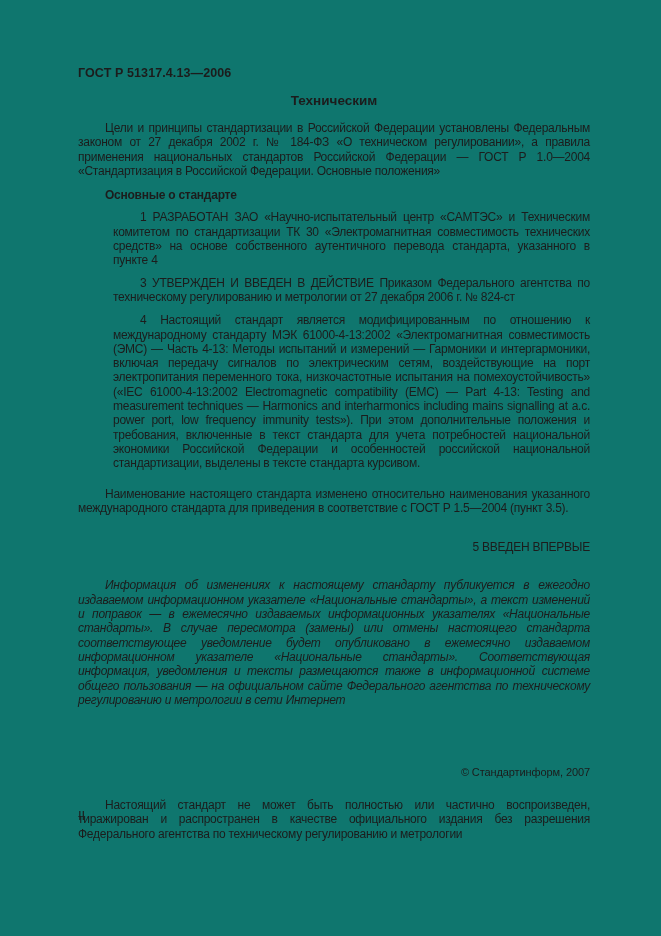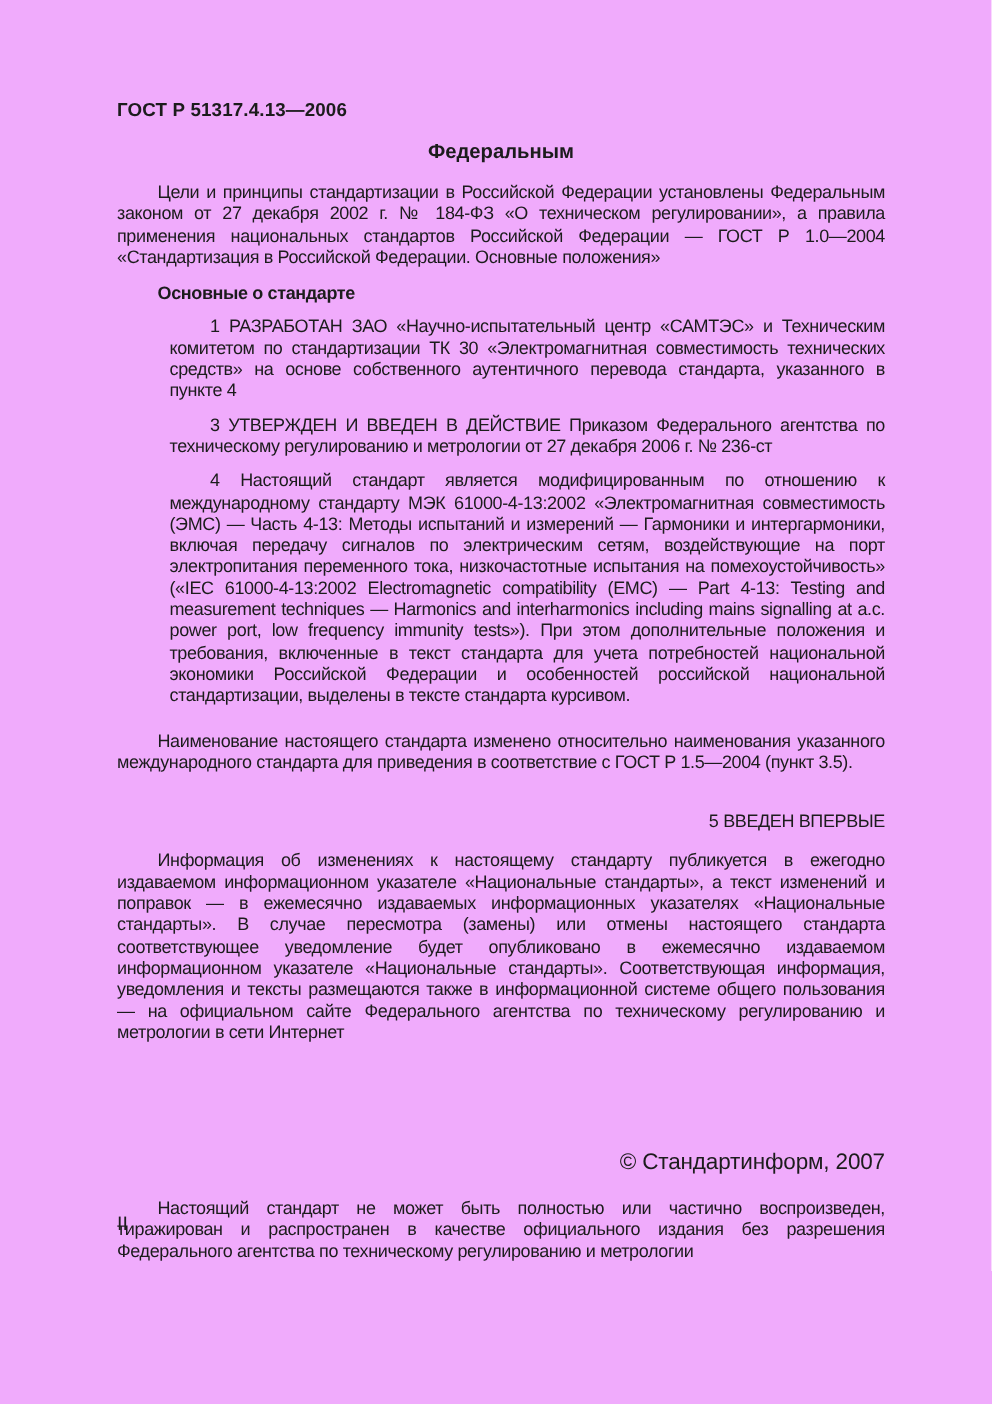--- a/index.html
+++ b/index.html
@@ -4,21 +4,21 @@
 <style>
   html, body {
     margin: 0;
     padding: 0;
     background: #ffffff;
   }
   .page {
     position: relative;
     width: 661px;
     height: 936px;
-    background: #f0abfc;
+    background: #0f766e;
     color: #1c1c1c;
     font-family: "Liberation Sans", sans-serif;
     overflow: hidden;
   }
   .content {
     position: absolute;
     left: 78px;
     top: 66px;
     width: 512px;
   }
@@ -41,27 +41,28 @@
     line-height: 14.3px;
     letter-spacing: -0.25px;
   }
   .para.intro   { margin-top: 13px; }
   .para.heading { margin-top: 10px; font-weight: bold; text-align: left; }
   .para.item    { margin-top: 8px; margin-left: 35px; }
   .para.item4   { margin-top: 9px; }
   .para.cont    { margin-top: 16px; }
   .para.item5   { margin-top: 25px; text-align: right; }
   .para.note-italic {
-    margin-top: 12px;
+    margin-top: 24px;
+    font-style: italic;
   }
   .copyright {
     position: absolute;
     top: 766px;
     right: 71px;
-    font-size: 15px;
+    font-size: 11px;
     letter-spacing: -0.1px;
   }
   .footer-note {
     position: absolute;
     top: 798px;
     left: 78px;
     width: 512px;
   }
   .page-number {
     position: absolute;
@@ -72,30 +73,30 @@
 </style>
 </head>
 <body>
 
 <div class="page">
 
   <div class="content">
 
     <div class="doc-code">ГОСТ Р 51317.4.13—2006</div>
 
-    <div class="title">Федеральным</div>
+    <div class="title">Техническим</div>
 
     <p class="para intro">Цели и принципы стандартизации в Российской Федерации установлены Федеральным законом от 27 декабря 2002 г. № 184-ФЗ «О техническом регулировании», а правила применения национальных стандартов Российской Федерации — ГОСТ Р 1.0—2004 «Стандартизация в Российской Федерации. Основные положения»</p>
 
     <p class="para heading">Основные о стандарте</p>
 
     <p class="para item">1  РАЗРАБОТАН ЗАО «Научно-испытательный центр «САМТЭС» и Техническим комитетом по стандартизации ТК 30 «Электромагнитная совместимость технических средств» на основе собственного аутентичного перевода стандарта, указанного в пункте 4</p>
 
 
-    <p class="para item">3  УТВЕРЖДЕН И ВВЕДЕН В ДЕЙСТВИЕ Приказом Федерального агентства по техническому регулированию и метрологии от 27 декабря 2006 г. № 236-ст</p>
+    <p class="para item">3  УТВЕРЖДЕН И ВВЕДЕН В ДЕЙСТВИЕ Приказом Федерального агентства по техническому регулированию и метрологии от 27 декабря 2006 г. № 824-ст</p>
 
     <p class="para item item4">4  Настоящий стандарт является модифицированным по отношению к международному стандарту МЭК 61000-4-13:2002 «Электромагнитная совместимость (ЭМС) — Часть 4-13: Методы испытаний и измерений — Гармоники и интергармоники, включая передачу сигналов по электрическим сетям, воздействующие на порт электропитания переменного тока, низкочастотные испытания на помехоустойчивость» («IEC 61000-4-13:2002 Electromagnetic compatibility (EMC) — Part 4-13: Testing and measurement techniques — Harmonics and interharmonics including mains signalling at a.c. power port, low frequency immunity tests»). При этом дополнительные положения и требования, включенные в текст стандарта для учета потребностей национальной экономики Российской Федерации и особенностей российской национальной стандартизации, выделены в тексте стандарта курсивом.</p>
 
     <p class="para cont">Наименование настоящего стандарта изменено относительно наименования указанного международного стандарта для приведения в соответствие с ГОСТ Р 1.5—2004 (пункт 3.5).</p>
 
 
     <p class="para item5">5  ВВЕДЕН ВПЕРВЫЕ</p>
 
     <p class="para note-italic">Информация об изменениях к настоящему стандарту публикуется в ежегодно издаваемом информационном указателе «Национальные стандарты», а текст изменений и поправок — в ежемесячно издаваемых информационных указателях «Национальные стандарты». В случае пересмотра (замены) или отмены настоящего стандарта соответствующее уведомление будет опубликовано в ежемесячно издаваемом информационном указателе «Национальные стандарты». Соответствующая информация, уведомления и тексты размещаются также в информационной системе общего пользования — на официальном сайте Федерального агентства по техническому регулированию и метрологии в сети Интернет</p>
 

